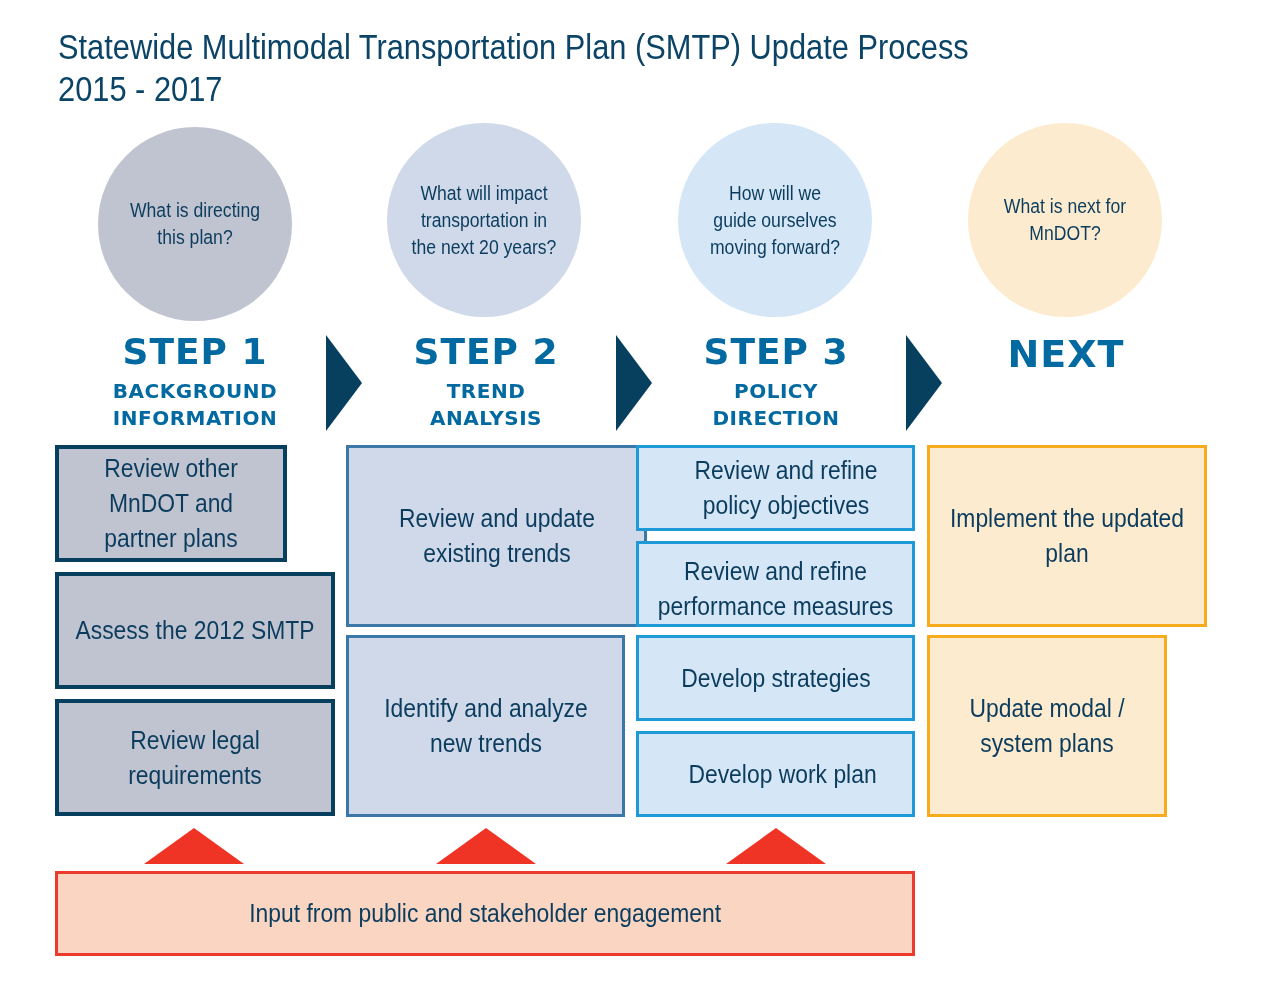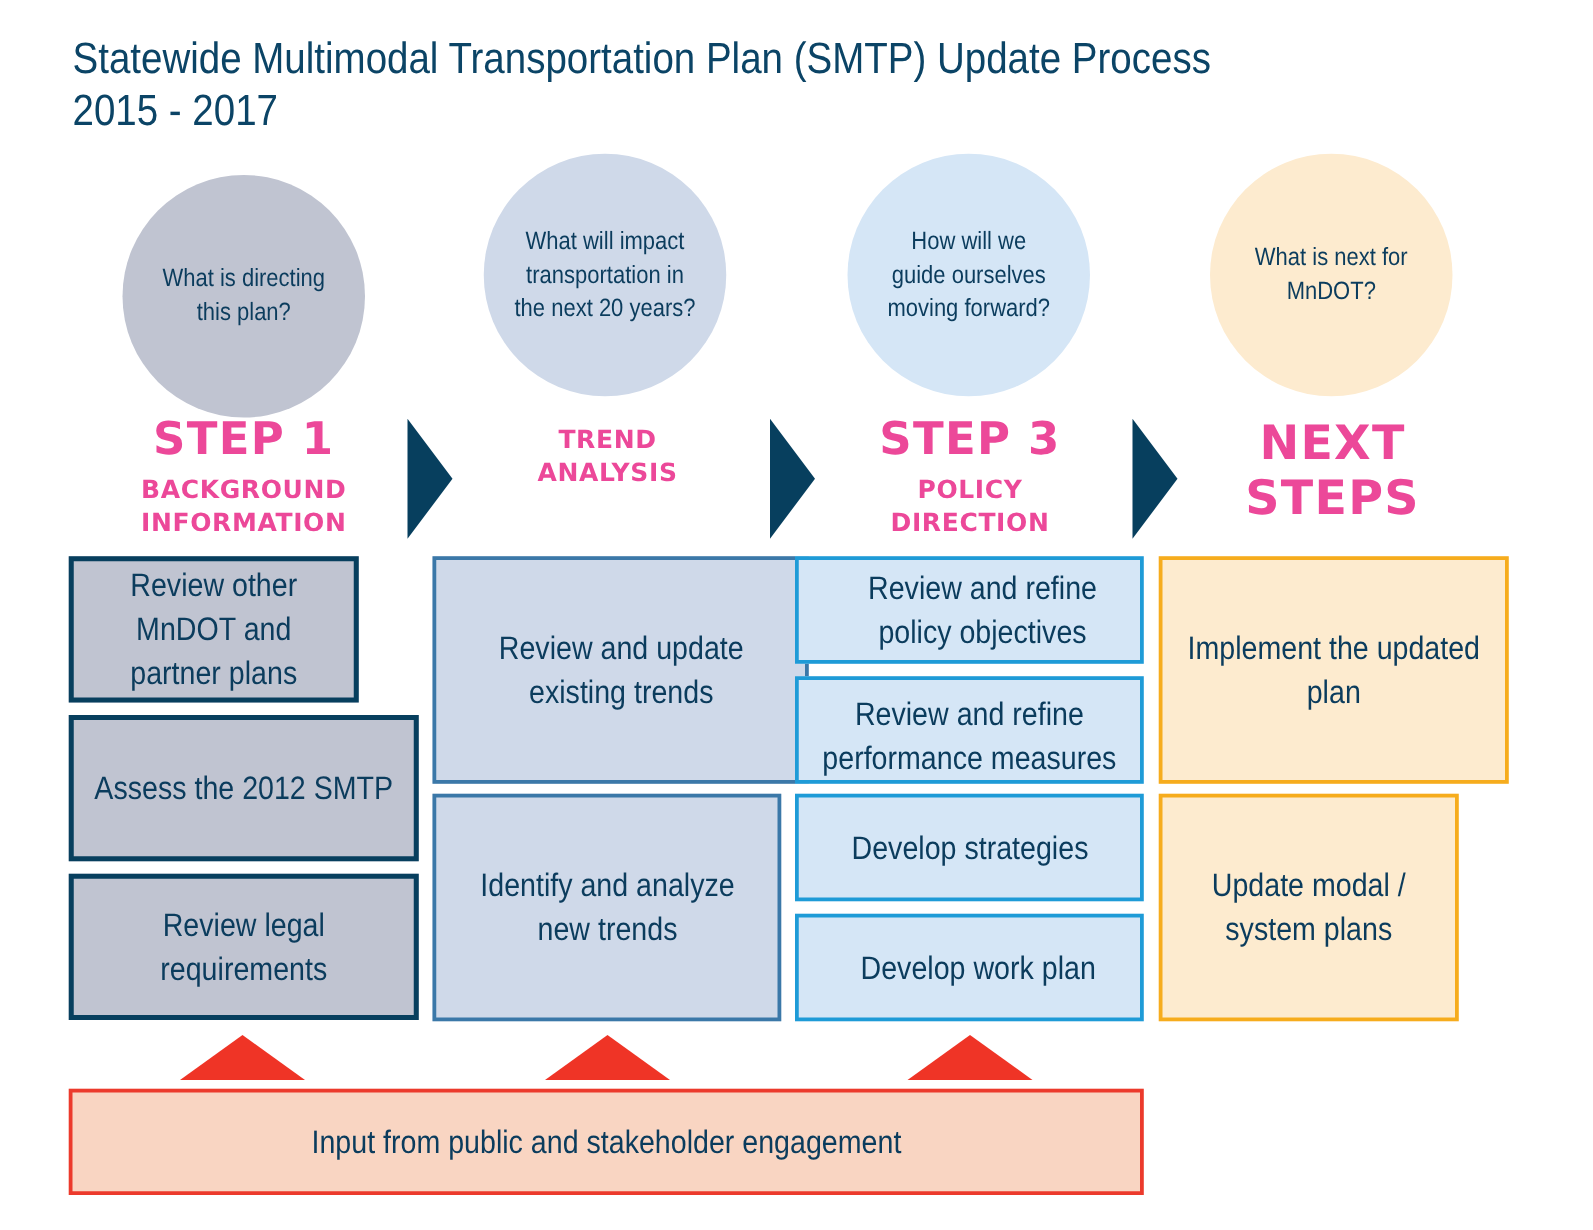--- a/index.html
+++ b/index.html
@@ -1,20 +1,20 @@
 <!DOCTYPE html>
 <html><head>
 <meta charset="utf-8">
 <style>
   html,body{margin:0;padding:0;background:#ffffff;}
   body{width:1274px;height:984px;position:relative;overflow:hidden;font-family:"Liberation Sans",sans-serif;color:#0b3c5d;}
   .title{position:absolute;left:58px;top:26px;font-size:35px;line-height:42px;color:#0b4466;font-family:"Liberation Sans",sans-serif;transform:scaleX(0.88);transform-origin:left top;white-space:nowrap;}
   .circle{position:absolute;width:194px;height:194px;border-radius:50%;display:flex;align-items:center;justify-content:center;text-align:center;font-size:20px;line-height:27px;color:#0b3c5d;}
   .circle span{display:block;transform:scaleX(0.88);}
-  .step-title{position:absolute;text-align:center;font-family:"DejaVu Sans",sans-serif;font-weight:bold;color:#ec4899;}
+  .step-title{position:absolute;text-align:center;font-family:"DejaVu Sans",sans-serif;font-weight:bold;color:#0369a1;}
   .step-num{font-size:36px;line-height:40px;letter-spacing:1px;}
   .step-sub{font-size:20px;line-height:27px;letter-spacing:0.5px;}
   .next{font-size:38px;line-height:44px;letter-spacing:1px;}
   .chev{position:absolute;width:0;height:0;border-top:48px solid transparent;border-bottom:48px solid transparent;border-left:36px solid #073f5e;}
   .box{position:absolute;box-sizing:border-box;display:flex;align-items:center;justify-content:center;text-align:center;font-size:26px;line-height:35px;color:#0b3c5d;}
   .box span{display:block;transform:scaleX(0.88);}
   .b1{background:#c0c4d1;border:4px solid #073f5e;}
   .b2{background:#cfd9e9;border:3px solid #3b78a8;}
   .b3{background:#d5e6f6;border:3px solid #1e9bd7;}
   .b4{background:#fdebcf;border:3px solid #f6ac1d;}
@@ -23,50 +23,50 @@
   .input-bar span{transform:scaleX(0.88);display:block;}
 </style>
 </head>
 <body>
 
 <div class="title">
   <div>Statewide Multimodal Transportation Plan (SMTP) Update Process</div>
   <div>2015 - 2017</div>
 </div>
 
-<div class="circle" style="left:98px;top:140px;background:#c0c4d1;">
+<div class="circle" style="left:98px;top:127px;background:#c0c4d1;">
   <span style="width:150px;">What is directing this plan?</span>
 </div>
 <div class="circle" style="left:387px;top:123px;background:#cfd9e9;">
   <span style="width:170px;">What will impact transportation in the next 20 years?</span>
 </div>
 <div class="circle" style="left:678px;top:123px;background:#d5e6f6;">
   <span style="width:150px;">How will we guide ourselves moving forward?</span>
 </div>
 <div class="circle" style="left:968px;top:123px;background:#fdebcf;">
   <span style="width:150px;">What is next for MnDOT?</span>
 </div>
 
 <div class="step-title" style="left:55px;top:332px;width:280px;">
   <div class="step-num">STEP 1</div>
   <div class="step-sub" style="margin-top:6px;">BACKGROUND</div>
   <div class="step-sub">INFORMATION</div>
 </div>
 <div class="step-title" style="left:346px;top:332px;width:280px;">
+  <div class="step-num">STEP 2</div>
   <div class="step-sub" style="margin-top:6px;">TREND</div>
   <div class="step-sub">ANALYSIS</div>
 </div>
 <div class="step-title" style="left:636px;top:332px;width:280px;">
   <div class="step-num">STEP 3</div>
   <div class="step-sub" style="margin-top:6px;">POLICY</div>
   <div class="step-sub">DIRECTION</div>
 </div>
 <div class="step-title" style="left:926px;top:332px;width:280px;">
   <div class="next">NEXT</div>
-  <div class="next">STEPS</div>
 </div>
 
 <div class="chev" style="left:326px;top:335px;"></div>
 <div class="chev" style="left:616px;top:335px;"></div>
 <div class="chev" style="left:906px;top:335px;"></div>
 
 <div class="box b1" style="left:55px;top:445px;width:232px;height:117px;">
   <span style="width:250px;">Review other MnDOT and partner plans</span>
 </div>
 <div class="box b1" style="left:55px;top:572px;width:280px;height:117px;">

